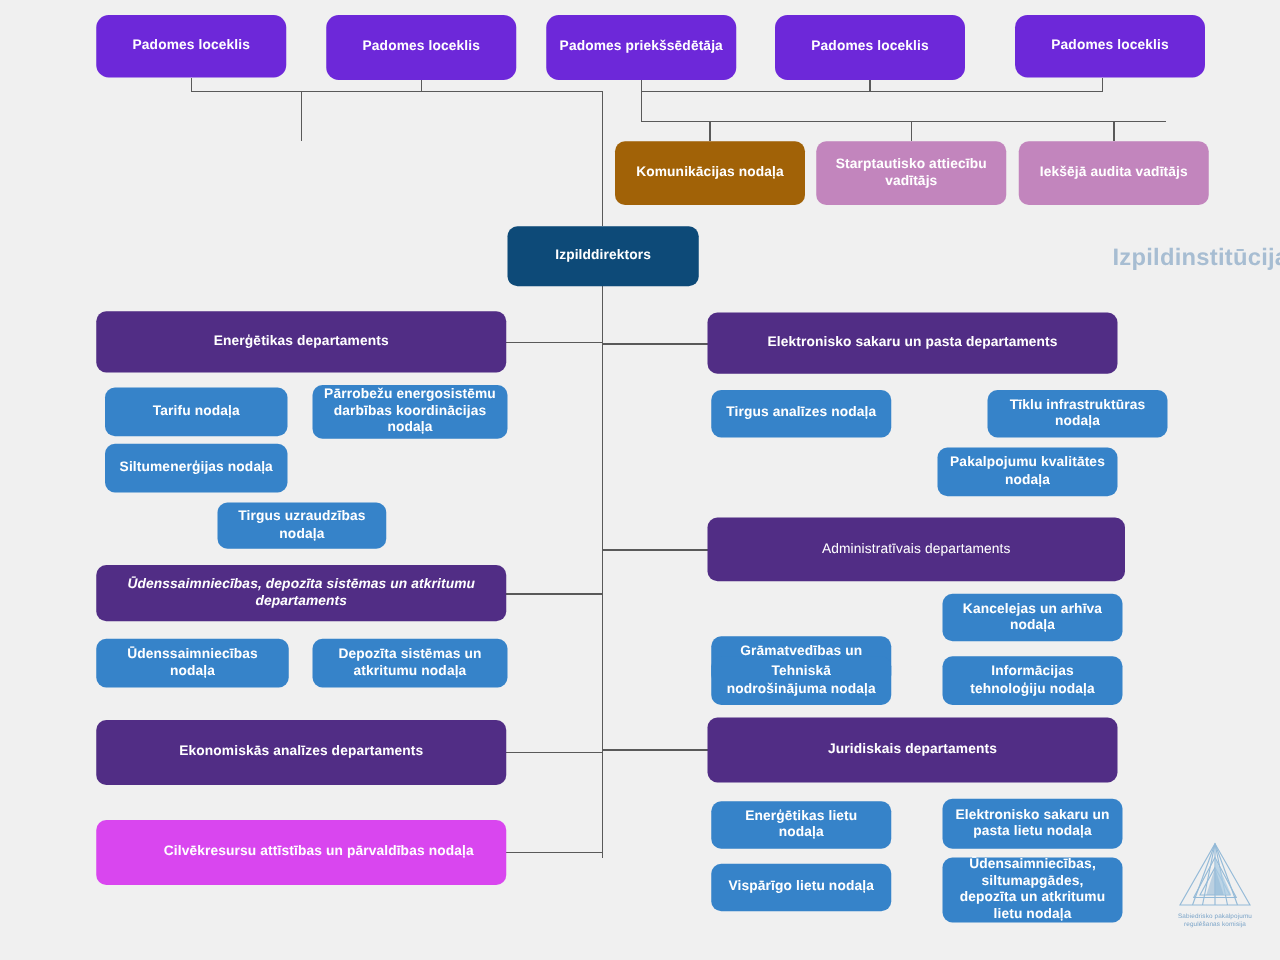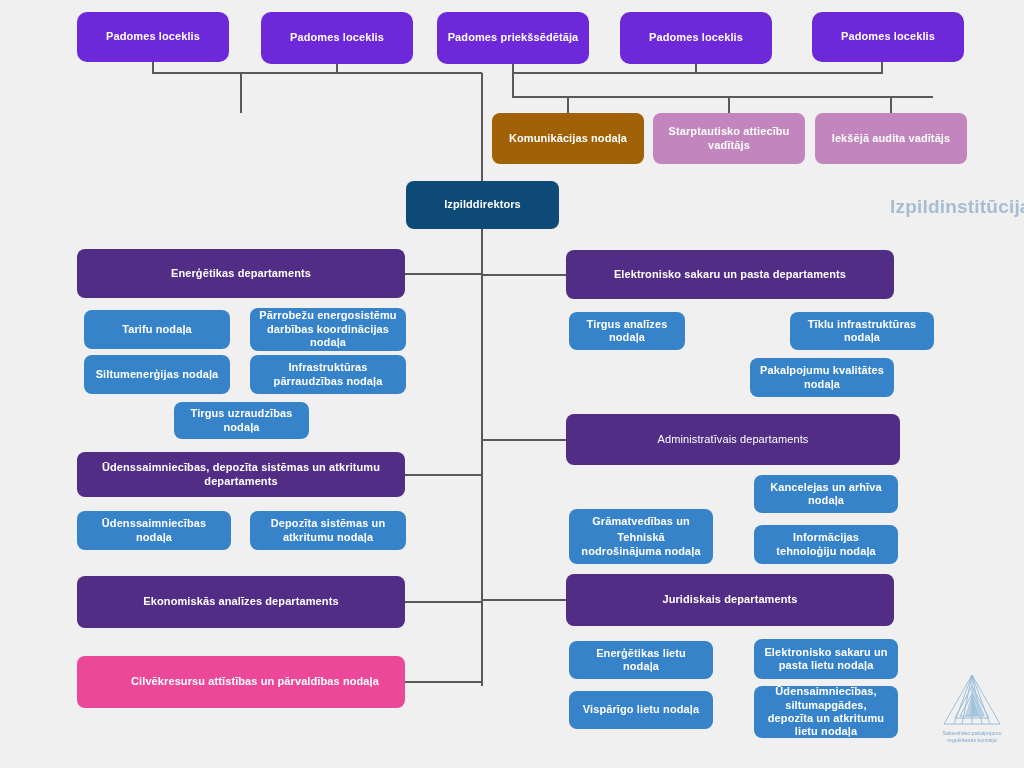--- a/index.html
+++ b/index.html
@@ -43,21 +43,21 @@
     letter-spacing: 0.1px;
   }
   
   .c-board      { background: #6d28d9; border-radius: 10px; }
   .c-advisors   { background: #1177ab; }
   .c-exec       { background: #0d4a78; }
   .c-dept       { background: #512d85; }
   .c-unit       { background: #3683c9; }
   .c-magenta    { background: #a16207; }
   .c-pink       { background: #c285bd; }
-  .c-lightblue  { background: #ec4899; padding-left: 36px; }
+  .c-lightblue  { background: #d946ef; padding-left: 36px; }
 
   .fs11  { font-size: 11px; }
 
   .section-label {
     position: absolute;
     font-size: 19px;
     font-weight: bold;
     color: #a7bdd2;
     letter-spacing: 0.2px;
     white-space: nowrap;
@@ -138,33 +138,32 @@
   <div class="node c-magenta fs11" style="left:492px; top:113px; width:152px; height:51px;">Komunikācijas nodaļa</div>
   <div class="node c-pink fs11" style="left:653px; top:113px; width:152px; height:51px;">Starptautisko attiecību vadītājs</div>
   <div class="node c-pink fs11" style="left:815px; top:113px; width:152px; height:51px;">Iekšējā audita vadītājs</div>
 
   <div class="node c-exec fs11" style="left:406px; top:181px; width:153px; height:48px;">Izpilddirektors</div>
 
   <div class="node c-dept fs11" style="left:77px; top:249px; width:328px; height:49px;">Enerģētikas departaments</div>
   <div class="node c-unit fs11" style="left:84px; top:310px; width:146px; height:39px;">Tarifu nodaļa</div>
   <div class="node c-unit fs11" style="left:250px; top:308px; width:156px; height:43px;">Pārrobežu energosistēmu darbības koordinācijas nodaļa</div>
   <div class="node c-unit fs11" style="left:84px; top:355px; width:146px; height:39px;">Siltumenerģijas nodaļa</div>
-  <div class="node c-unit fs11" style="left:250px; top:355px; width:156px; height:39px;">Infrastruktūras pārraudzības nodaļa</div>
   <div class="node c-unit fs11" style="left:174px; top:402px; width:135px; height:37px;">Tirgus uzraudzības nodaļa</div>
 
-  <div class="node c-dept fs11" style="left:77px; top:452px; width:328px; height:45px;">Ūdenssaimniecības, depozīta sistēmas un atkritumu departaments</div>
+  <div class="node c-dept fs11" style="left:77px; top:452px; width:328px; height:45px;font-style:italic;">Ūdenssaimniecības, depozīta sistēmas un atkritumu departaments</div>
   <div class="node c-unit fs11" style="left:77px; top:511px; width:154px; height:39px;">Ūdenssaimniecības nodaļa</div>
   <div class="node c-unit fs11" style="left:250px; top:511px; width:156px; height:39px;">Depozīta sistēmas un atkritumu nodaļa</div>
 
   <div class="node c-dept fs11" style="left:77px; top:576px; width:328px; height:52px;">Ekonomiskās analīzes departaments</div>
 
   <div class="node c-lightblue fs11" style="left:77px; top:656px; width:328px; height:52px;">Cilvēkresursu attīstības un pārvaldības nodaļa</div>
 
   <div class="node c-dept fs11" style="left:566px; top:250px; width:328px; height:49px;">Elektronisko sakaru un pasta departaments</div>
-  <div class="node c-unit fs11" style="left:569px; top:312px; width:116px; height:38px;">Tirgus analīzes nodaļa</div>
+  <div class="node c-unit fs11" style="left:569px; top:312px; width:144px; height:38px;">Tirgus analīzes nodaļa</div>
   <div class="node c-unit fs11" style="left:750px; top:312px; width:144px; height:38px;margin-left:40px;">Tīklu infrastruktūras nodaļa</div>
   <div class="node c-unit fs11" style="left:750px; top:358px; width:144px; height:39px;">Pakalpojumu kvalitātes nodaļa</div>
 
   <div class="node c-dept fs11 admin-soft" style="left:566px; top:414px; width:334px; height:51px;">Administratīvais departaments</div>
   <div class="node c-unit fs11" style="left:569px; top:473px; width:144px; height:39px;margin-top:36px;">Grāmatvedības un finanšu nodaļa</div>
   <div class="node c-unit fs11" style="left:754px; top:475px; width:144px; height:38px;">Kancelejas un arhīva nodaļa</div>
   <div class="node c-unit fs11" style="left:569px; top:525px; width:144px; height:39px;">Tehniskā nodrošinājuma nodaļa</div>
   <div class="node c-unit fs11" style="left:754px; top:525px; width:144px; height:39px;">Informācijas tehnoloģiju nodaļa</div>
 
   <div class="node c-dept fs11" style="left:566px; top:574px; width:328px; height:52px;">Juridiskais departaments</div>

